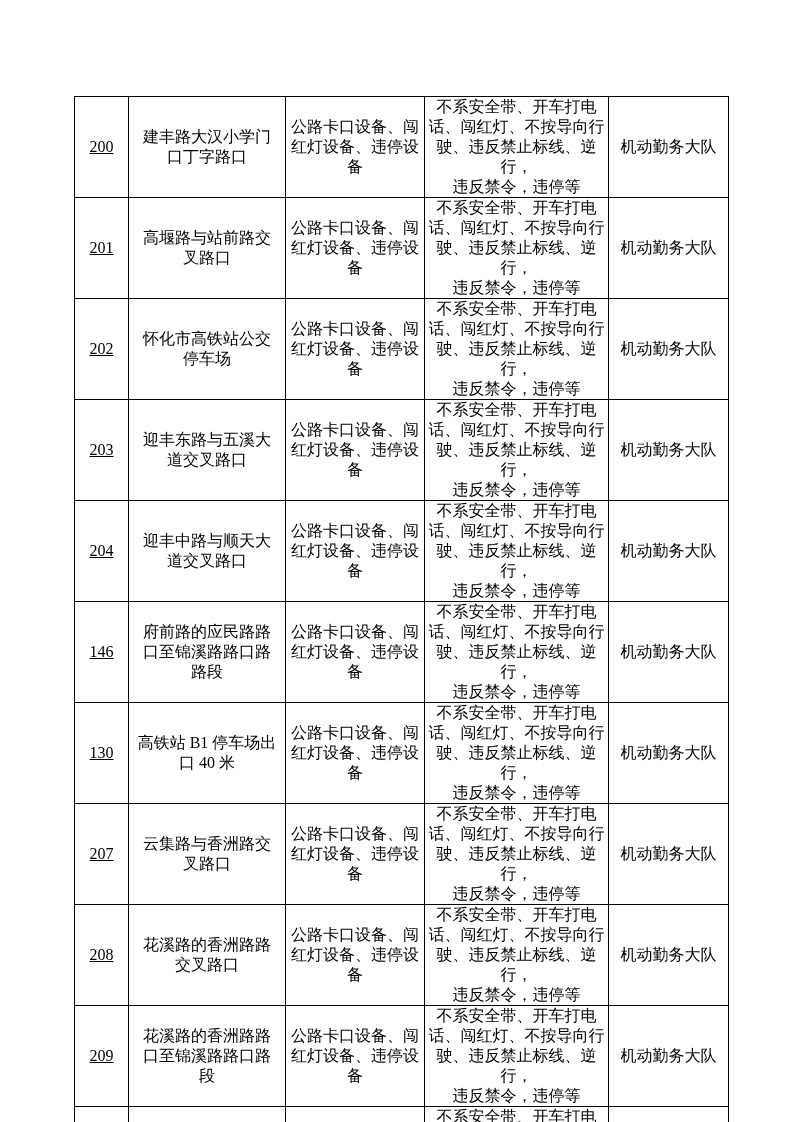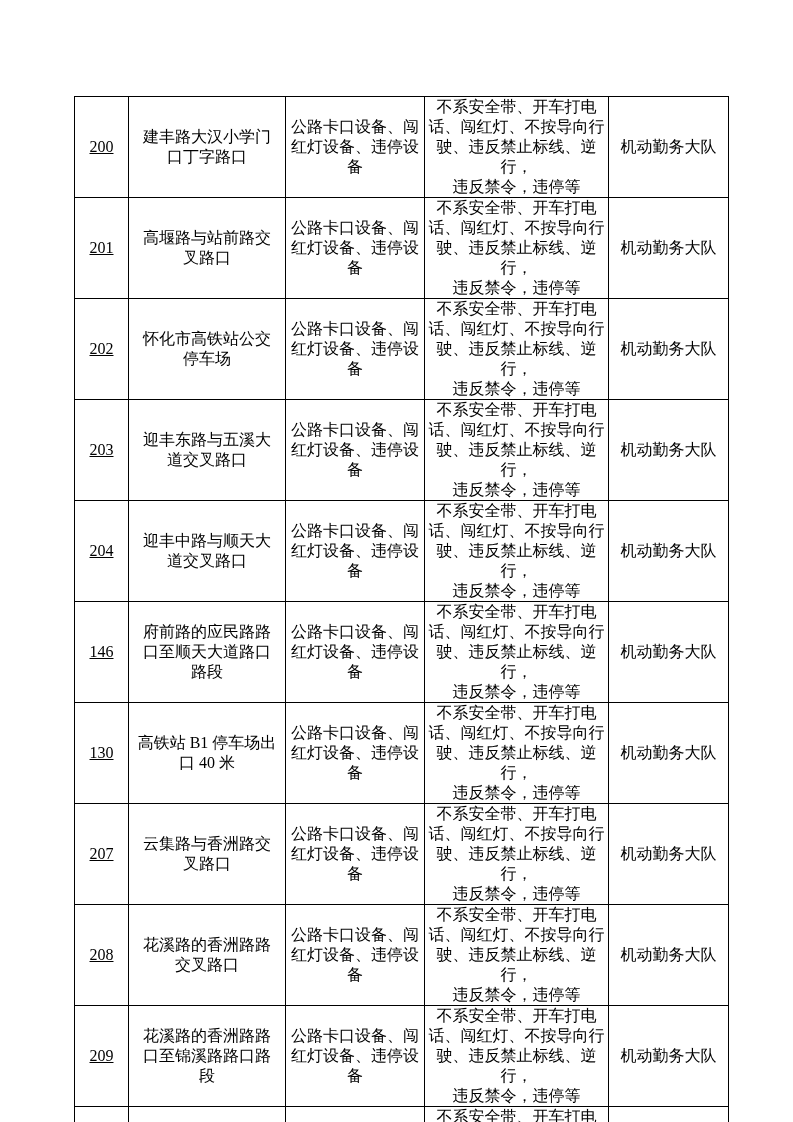--- a/index.html
+++ b/index.html
@@ -116,21 +116,21 @@
 备</td>
         <td class="cell-violations">不系安全带、开车打电
 话、闯红灯、不按导向行
 驶、违反禁止标线、逆行，
 违反禁令，违停等</td>
         <td class="cell-unit">机动勤务大队</td>
       </tr>
       <tr>
         <td class="cell-no">146</td>
         <td class="cell-location">府前路的应民路路
-口至顺天大道路口
+口至锦溪路路口路
 路段</td>
         <td class="cell-equipment">公路卡口设备、闯
 红灯设备、违停设
 备</td>
         <td class="cell-violations">不系安全带、开车打电
 话、闯红灯、不按导向行
 驶、违反禁止标线、逆行，
 违反禁令，违停等</td>
         <td class="cell-unit">机动勤务大队</td>
       </tr>

